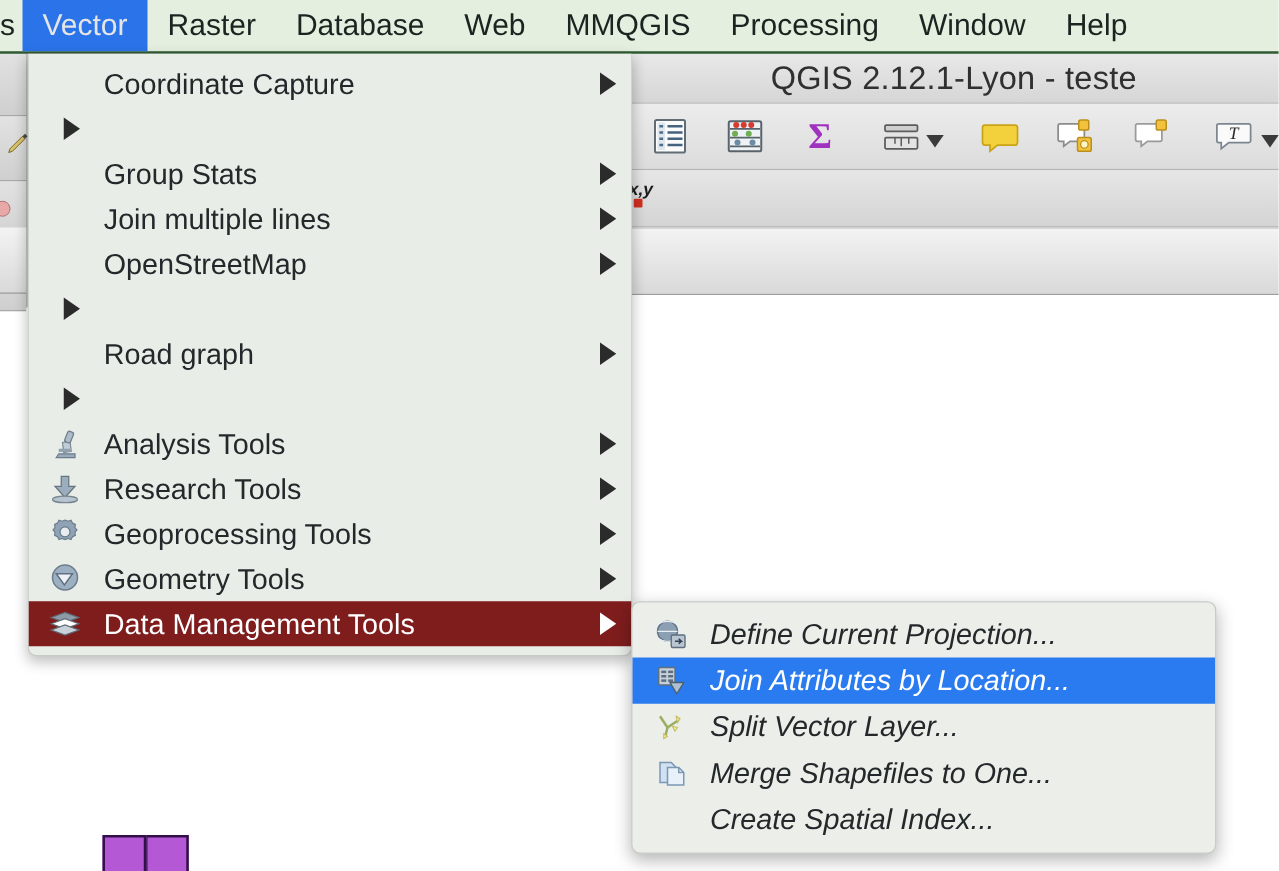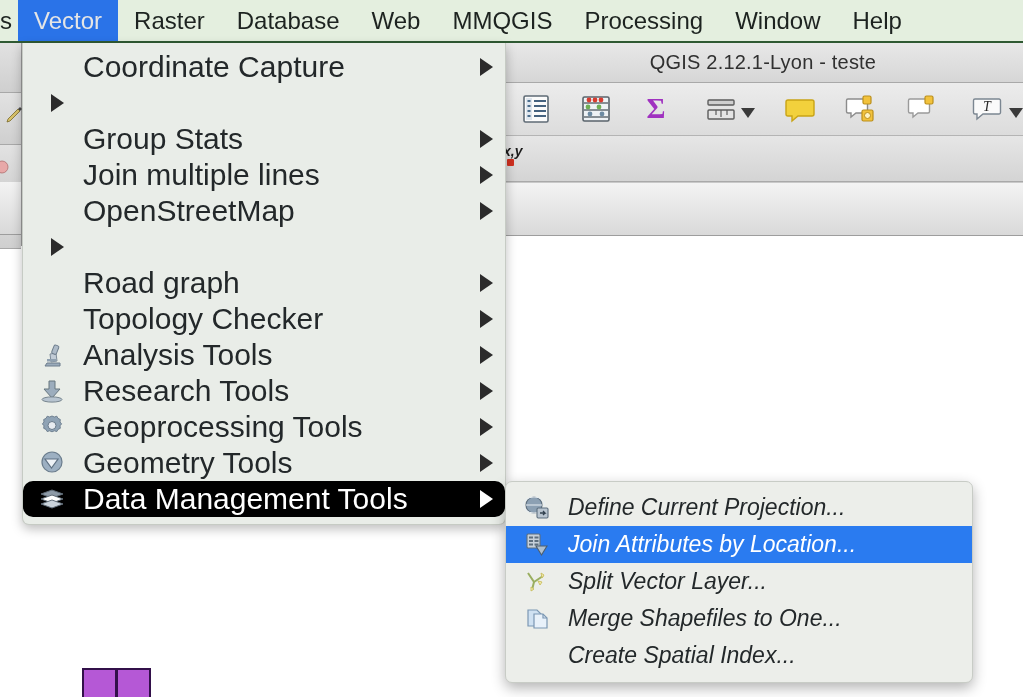--- a/index.html
+++ b/index.html
@@ -54,21 +54,21 @@
     position: absolute;
     left: 503px; top: 43px;
     width: 520px; height: 39px;
     background: linear-gradient(to bottom, #e8e8e8 0%, #d6d6d6 100%);
     border-bottom: 1px solid #a9a9a9;
     display: flex;
     align-items: center;
     justify-content: center;
   }
   .titlebar-text {
-    font-size: 20px;
+    font-size: 26px;
     color: #303030;
     letter-spacing: 0.2px;
   }
 
   
   .toolbar-row {
     position: absolute;
     left: 503px; top: 83px;
     width: 520px; height: 52px;
     background: linear-gradient(to bottom, #ececec 0%, #dcdcdc 100%);
@@ -182,29 +182,28 @@
     box-shadow: 0 4px 11px rgba(0,0,0,0.26);
     padding: 6px 0 7px 0;
     z-index: 60;
   }
   .menu-row {
     position: relative;
     display: flex;
     align-items: center;
     height: 36px;
     padding: 0 12px 0 14px;
-    font-size: 30px;
+    font-size: 23px;
     color: #23282a;
     white-space: nowrap;
     cursor: default;
   }
   .menu-row.selected {
-    background: #000000;
+    background: #7f1d1d;
     color: #ffffff;
-    border-radius: 10px;
   }
   .menu-row .mi-icon {
     width: 30px;
     min-width: 30px;
     height: 26px;
     display: flex;
     align-items: center;
     justify-content: center;
     margin-right: 8px;
   }
@@ -472,21 +471,20 @@
     <div class="menu-row no-icon">
       <span class="submenu-arrow"></span>
     </div>
 
     <div class="menu-row no-icon">
       <span class="mi-label">Road graph</span>
       <span class="submenu-arrow"></span>
     </div>
 
     <div class="menu-row no-icon">
-      <span class="mi-label">Topology Checker</span>
       <span class="submenu-arrow"></span>
     </div>
 
     <div class="menu-row">
       <span class="mi-icon">
         <svg width="28" height="26" viewBox="0 0 28 26">
           <path d="M9 21 h13 v3 h-15 z" fill="#9aabbb" stroke="#6d7d8c" stroke-width="1"></path>
           <path d="M13 20 l-1 -8 l6 -1 l1 8 z" fill="#c2ccd6" stroke="#7d8b98" stroke-width="1"></path>
           <rect x="15" y="3" width="5" height="9" rx="1.5" transform="rotate(22 17 7)" fill="#aebbc8" stroke="#6d7d8c" stroke-width="1"></rect>
           <rect x="9" y="17" width="9" height="2.5" fill="#8fa0b0"></rect>

